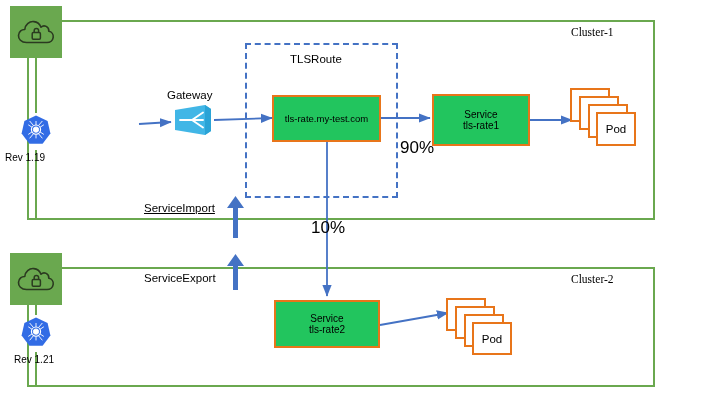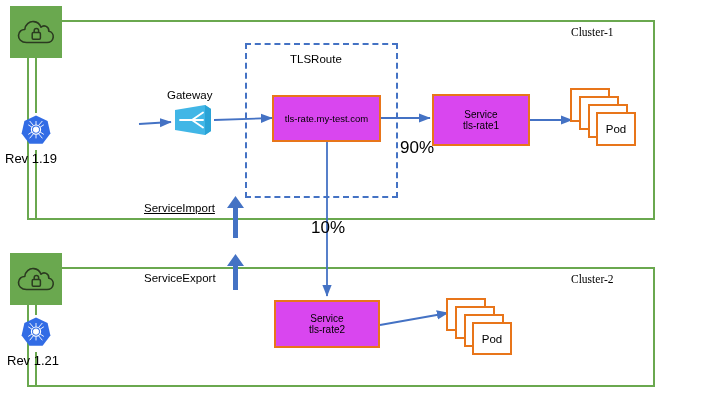--- a/index.html
+++ b/index.html
@@ -26,21 +26,21 @@
 
   
   .lbl {
     position: absolute;
     color: #000000;
     font-size: 11.5px;
     line-height: 1.15;
     white-space: nowrap;
   }
   .lbl-cluster { font-size: 11.5px; font-family: Liberation Serif, serif; }
-  .lbl-rev     { font-size: 13px; }
+  .lbl-rev     { font-size: 10px; }
   .lbl-pct     { font-size: 17px; }
   .lbl-host    { font-size: 9.5px; }
   .lbl-boxtxt  { font-size: 10px; text-align: center; }
 
   
   .cluster-frame {
     position: absolute;
     border: 2px solid #6aa84f;
     background: transparent;
     box-sizing: border-box;
@@ -78,21 +78,21 @@
     justify-content: center;
     color: #000000;
     font-size: 11.5px;
   }
 
   
   .obox {
     position: absolute;
     box-sizing: border-box;
     border: 2px solid #e8751a;
-    background: #d946ef;
+    background: #22c55e;
     display: flex;
     flex-direction: column;
     align-items: center;
     justify-content: center;
     color: #000000;
     text-align: center;
   }
   .obox .l1, .obox .l2 { display: block; }
 
   
@@ -197,21 +197,21 @@
         <path d="M16,7.4 L16,10.6 M16,20.6 L16,24.0
                  M8.6,11.0 L11.9,13.2 M20.1,18.0 L23.5,20.2
                  M8.6,20.2 L11.9,18.0 M20.1,13.2 L23.5,11.0
                  M9.9,24.0 L13.2,20.0 M18.8,11.2 L22.1,7.3
                  M9.9,7.3 L13.2,11.2 M18.8,20.0 L22.1,24.0" stroke-linecap="round"></path>
       </g>
       <circle cx="16" cy="15.6" r="4.6" fill="none" stroke="#ffffff" stroke-width="1.1"></circle>
     </svg>
   </div>
 
-  <div class="lbl lbl-rev" style="left:7px; top:354px;">Rev 1.21</div>
+  <div class="lbl lbl-rev" style="left:14px; top:354px;">Rev 1.21</div>
 
   <div class="lbl lbl-cluster" style="left:571px; top:273px;">Cluster-2</div>
 
   <div class="route-group" style="left:245px; top:43px; width:153px; height:155px;"></div>
   <div class="lbl" style="left:290px; top:53px;">TLSRoute</div>
 
 
   <div class="lbl" style="left:167px; top:89px;">Gateway</div>
   <div class="gw-icon" style="left:175px; top:105px;">
     <svg width="36" height="30" viewBox="0 0 36 30">

